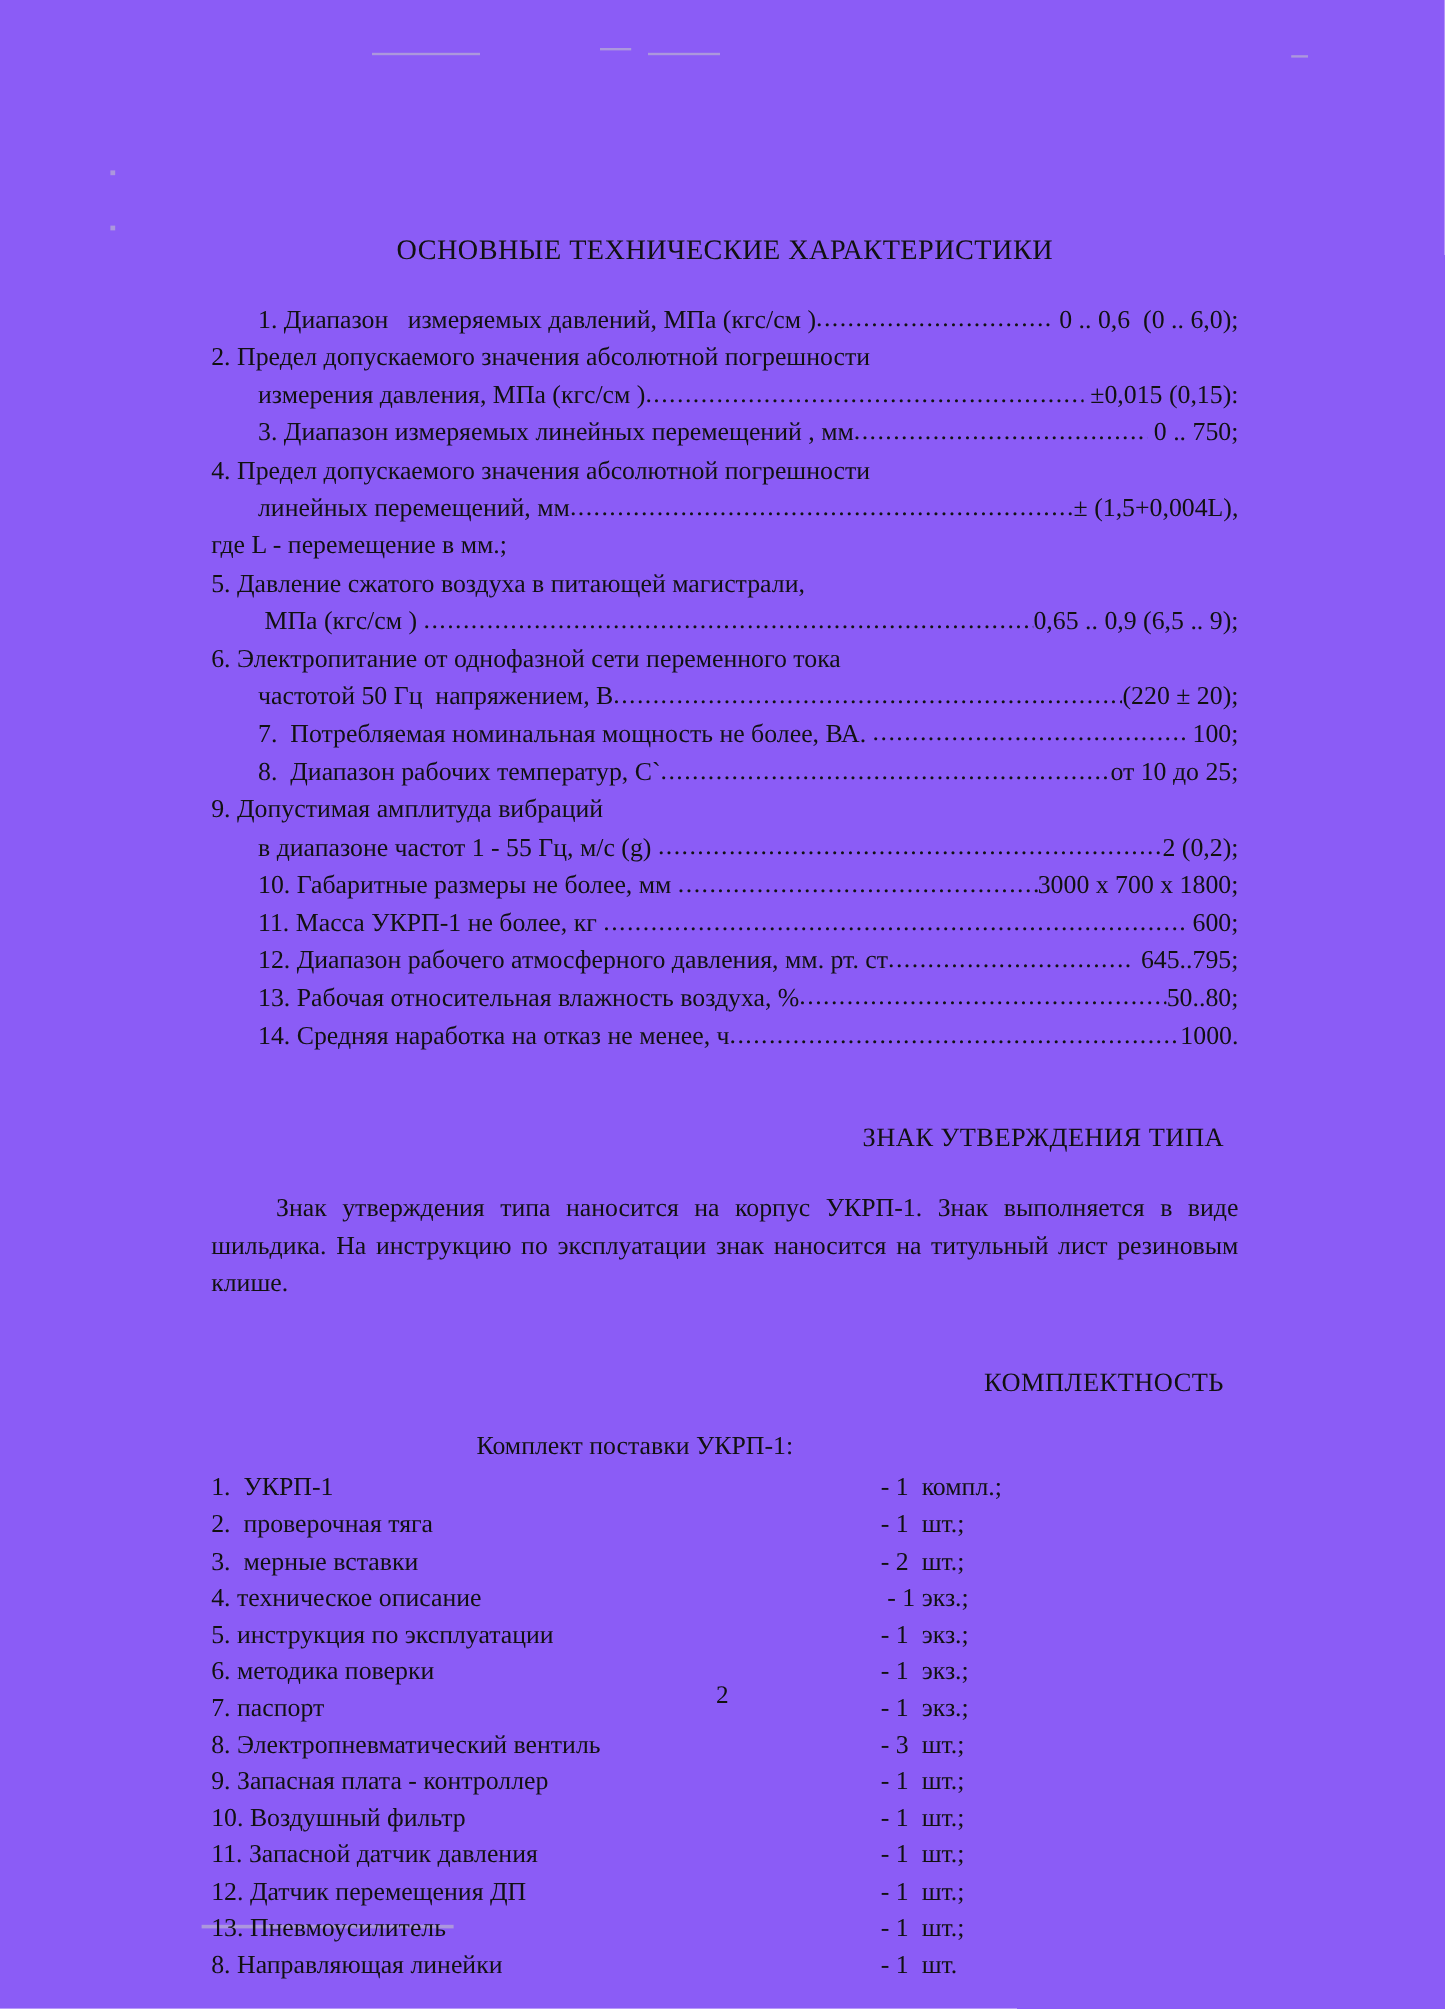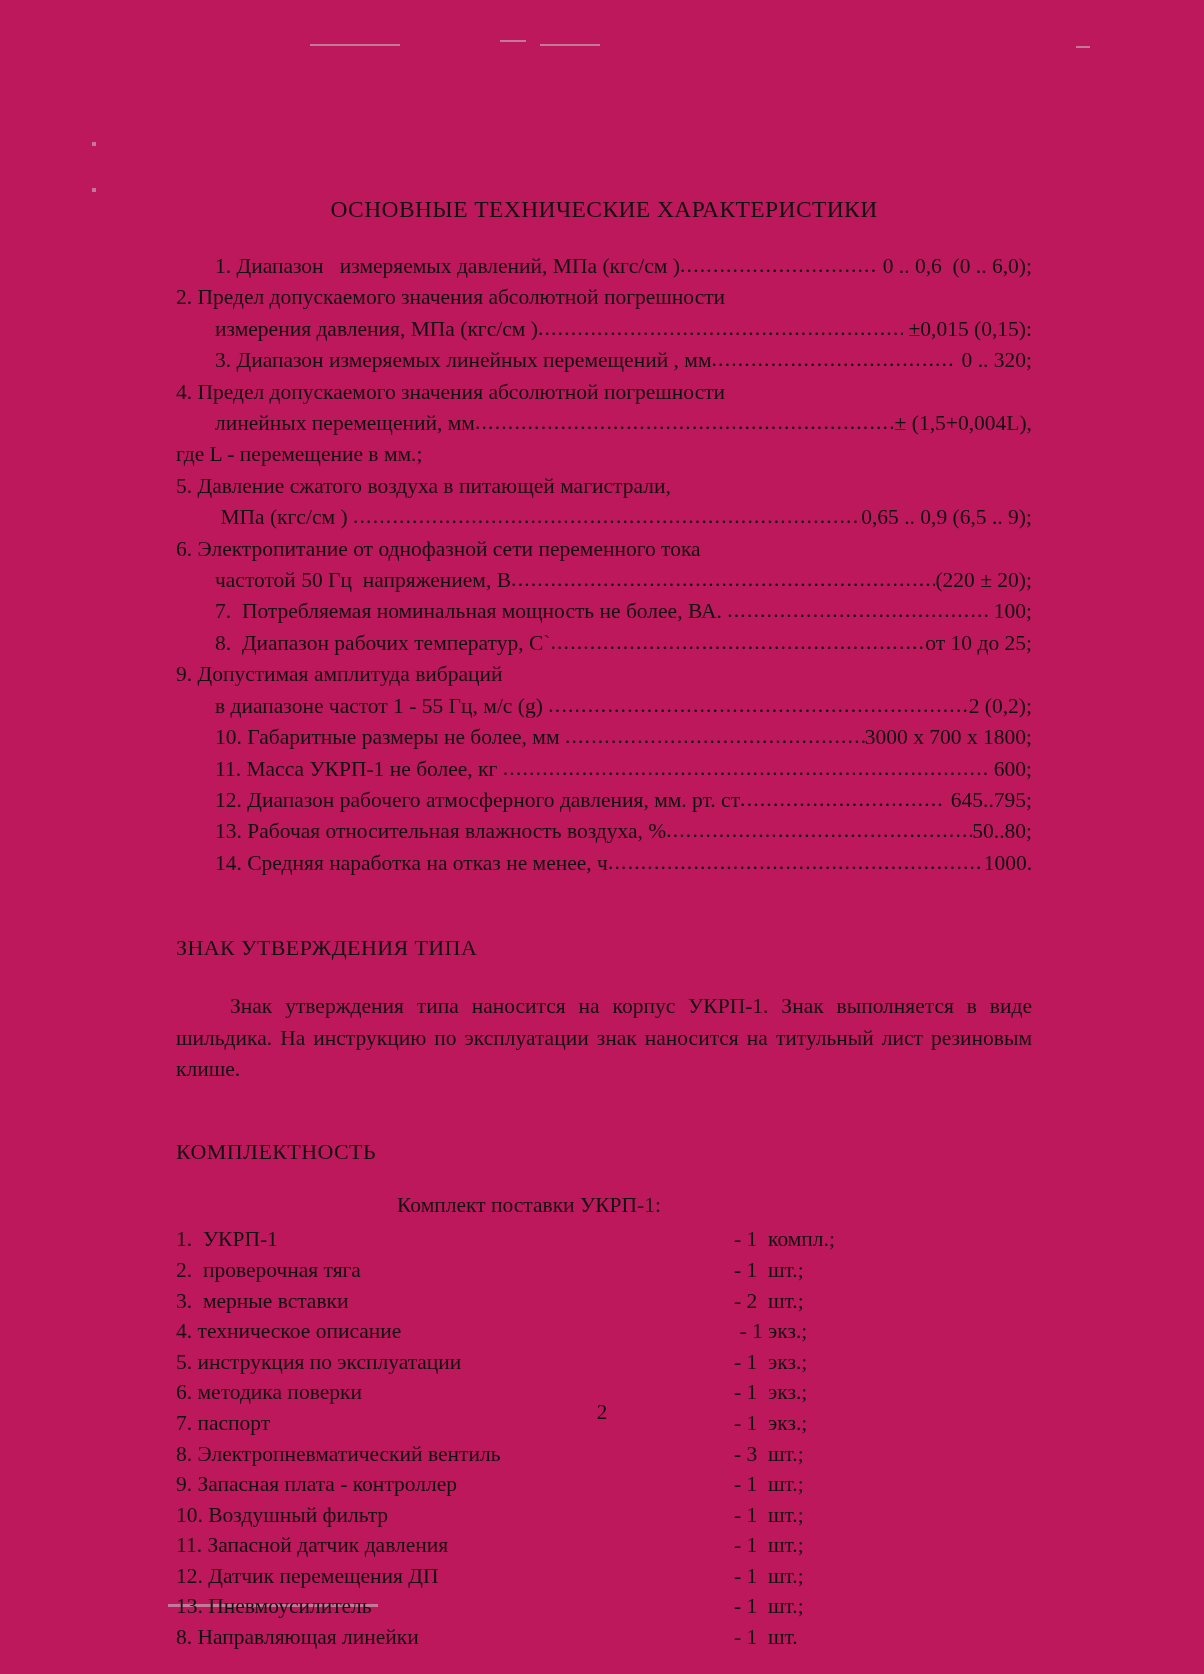--- a/index.html
+++ b/index.html
@@ -10,21 +10,21 @@
   }
   body {
     font-family: "Liberation Serif", "DejaVu Serif", serif;
     color: #111111;
   }
   .page {
     position: relative;
     width: 1204px;
     height: 1674px;
     margin: 0 auto;
-    background: #be185d;
+    background: #8b5cf6;
     overflow: hidden;
     box-sizing: border-box;
   }
   
   .scan-artifact {
     position: absolute;
     background: #c9c9c9;
     opacity: .55;
   }
   .content {
@@ -37,23 +37,23 @@
     font-size: 23.5px;
     font-weight: normal;
     text-align: center;
     letter-spacing: .4px;
     margin: 0 0 28px 0;
     padding: 0;
   }
   h2.section-title {
     font-size: 22px;
     font-weight: normal;
-    text-align: left;
+    text-align: right;
     letter-spacing: .4px;
-    margin: 0;
+    margin: 12px;
     padding: 0;
   }
   .spec-list {
     list-style: none;
     margin: 0;
     padding: 0;
     font-size: 21.5px;
     line-height: 31.4px;
   }
   .spec-list li {
@@ -170,21 +170,21 @@
             <span class="leader">
               <span class="lbl">измерения давления, МПа (кгс/см )</span>
               <span class="dots">............................................................................................................................................................................................................................</span>
               <span class="val"> ±0,015 (0,15):</span>
             </span>
           </li>
           <li>
             <span class="leader">
               <span class="lbl">3. Диапазон измеряемых линейных перемещений , мм</span>
               <span class="dots">............................................................................................................................................................................................................................</span>
-              <span class="val"> 0 .. 320;</span>
+              <span class="val"> 0 .. 750;</span>
             </span>
           </li>
           <li class="wrap"><span>4. Предел допускаемого значения абсолютной погрешности</span></li>
           <li>
             <span class="leader">
               <span class="lbl">линейных перемещений, мм</span>
               <span class="dots">............................................................................................................................................................................................................................</span>
               <span class="val">± (1,5+0,004L),</span>
             </span>
           </li>

